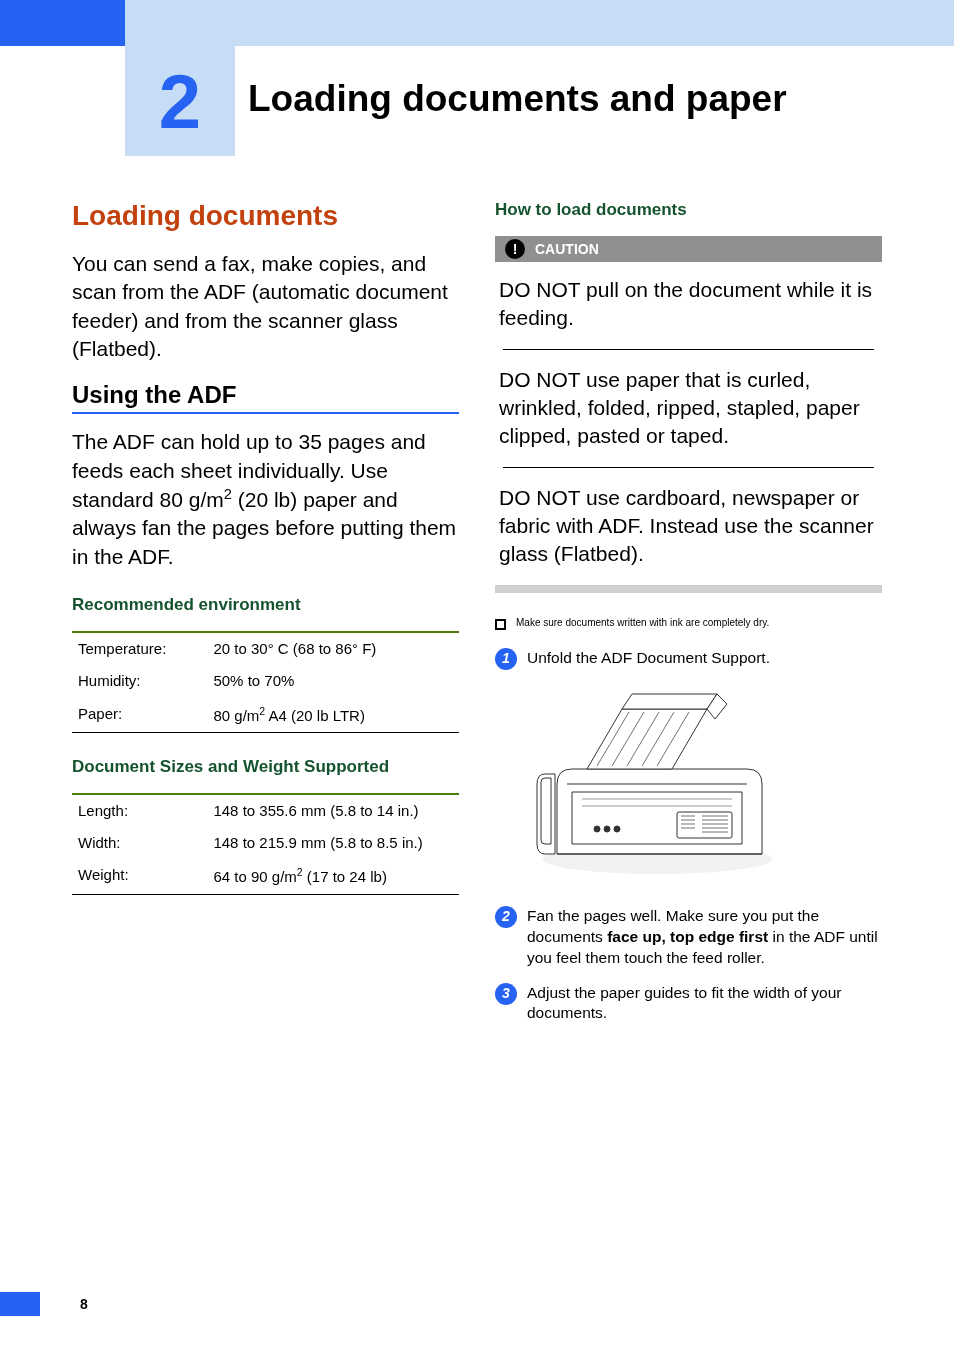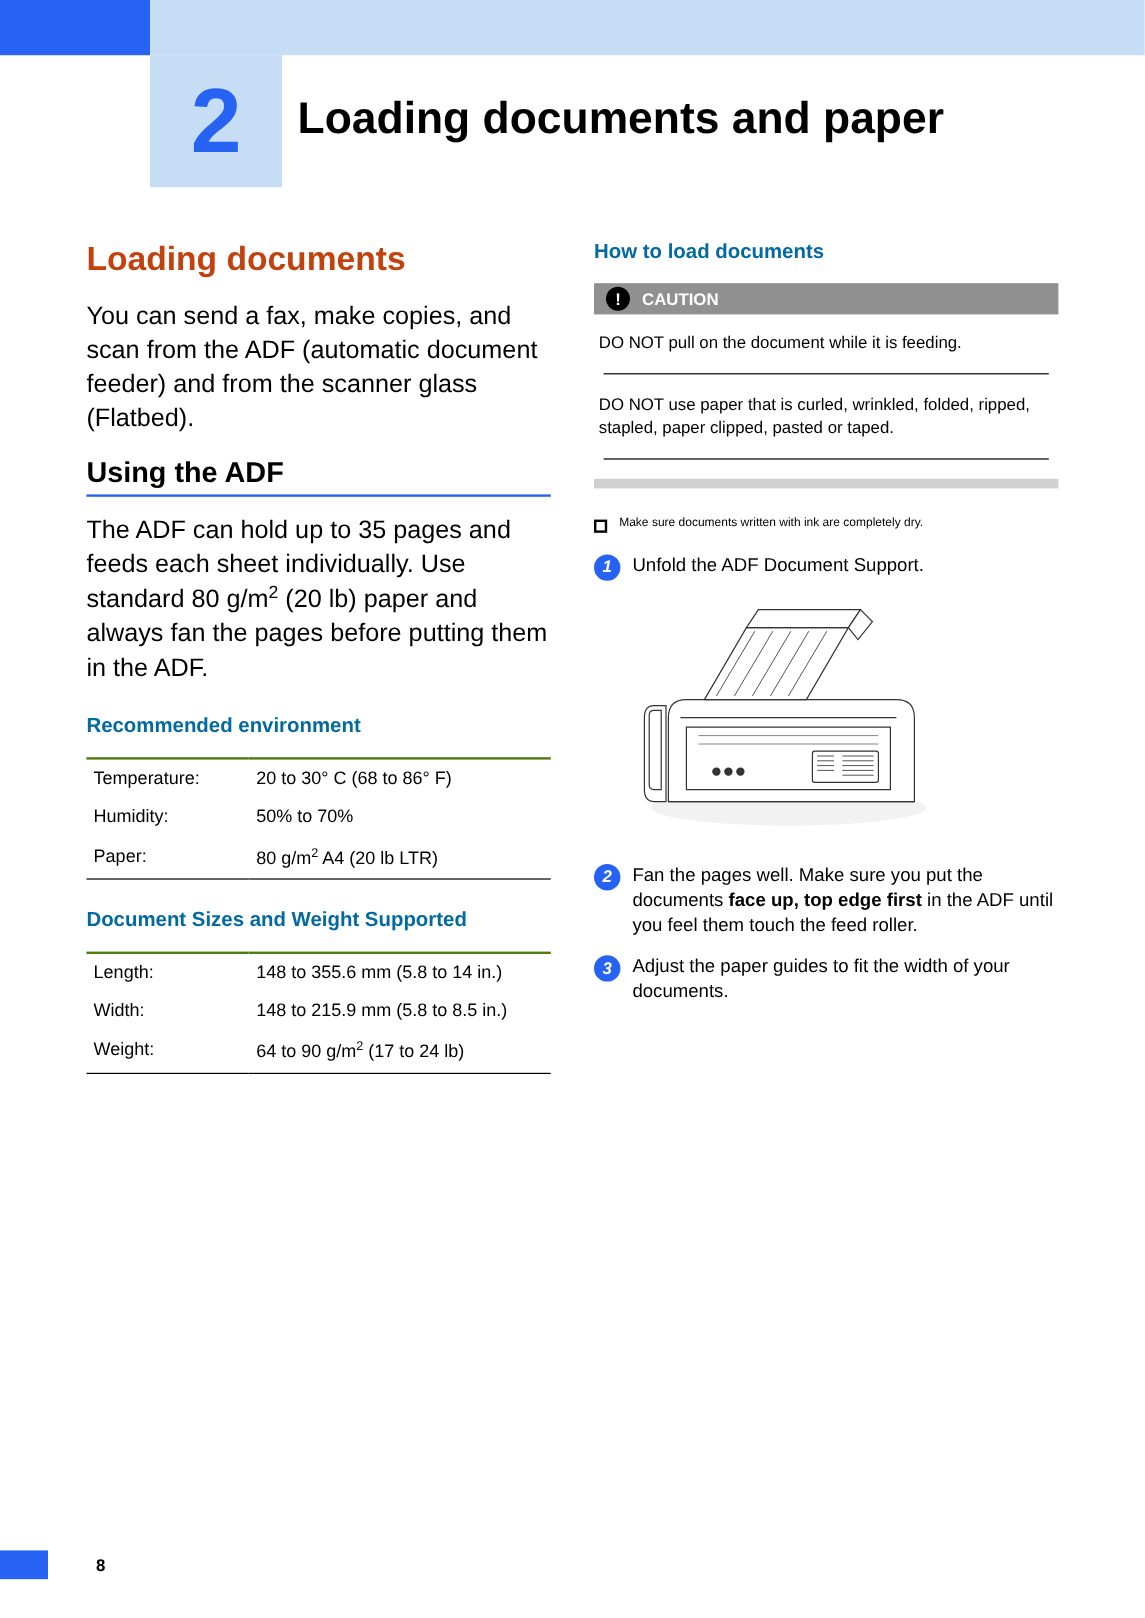--- a/index.html
+++ b/index.html
@@ -85,21 +85,21 @@
     }
     .h2-underline {
       border-bottom: 2.5px solid #2763f3;
       margin-bottom: 14px;
     }
     .h3 {
       font-size: 17px;
       font-weight: bold;
       margin-bottom: 16px;
       margin-top: 24px;
-      color: #0369a1;
+      color: #14532d;
     }
     table.spec {
       width: 100%;
       border-collapse: collapse;
       font-size: 15px;
       margin-bottom: 8px;
     }
     table.spec td {
       padding: 6px 6px;
       vertical-align: top;
@@ -130,21 +130,21 @@
       background: #000;
       display: flex;
       align-items: center;
       justify-content: center;
       color: #fff;
       font-weight: bold;
       font-size: 14px;
     }
     .caution-body {
       padding: 14px 4px 0 4px;
-      font-size: 14px;
+      font-size: 21px;
       line-height: 1.35;
     }
     .caution-sep {
       border: none;
       border-top: 1px solid #000;
       margin: 16px 4px;
     }
     .caution-footer {
       height: 8px;
       background: #d0d0d0;
@@ -280,20 +280,21 @@
     <div class="caution-box">
       <div class="caution-header">
         <span class="icon-circle">!</span>
         <span>CAUTION</span>
       </div>
       <div class="caution-body">
         <div>DO NOT pull on the document while it is feeding.</div>
         <hr class="caution-sep">
         <div>DO NOT use paper that is curled, wrinkled, folded, ripped, stapled, paper clipped, pasted or taped.</div>
         <hr class="caution-sep">
+        <div>DO NOT use cardboard, newspaper or fabric with ADF. Instead use the scanner glass (Flatbed).</div>
       </div>
       <div class="caution-footer"></div>
     </div>
 
     <div class="bullet-row">
       <div class="sq"></div>
       <div>Make sure documents written with ink are completely dry.</div>
     </div>
 
     <div class="step-row">

